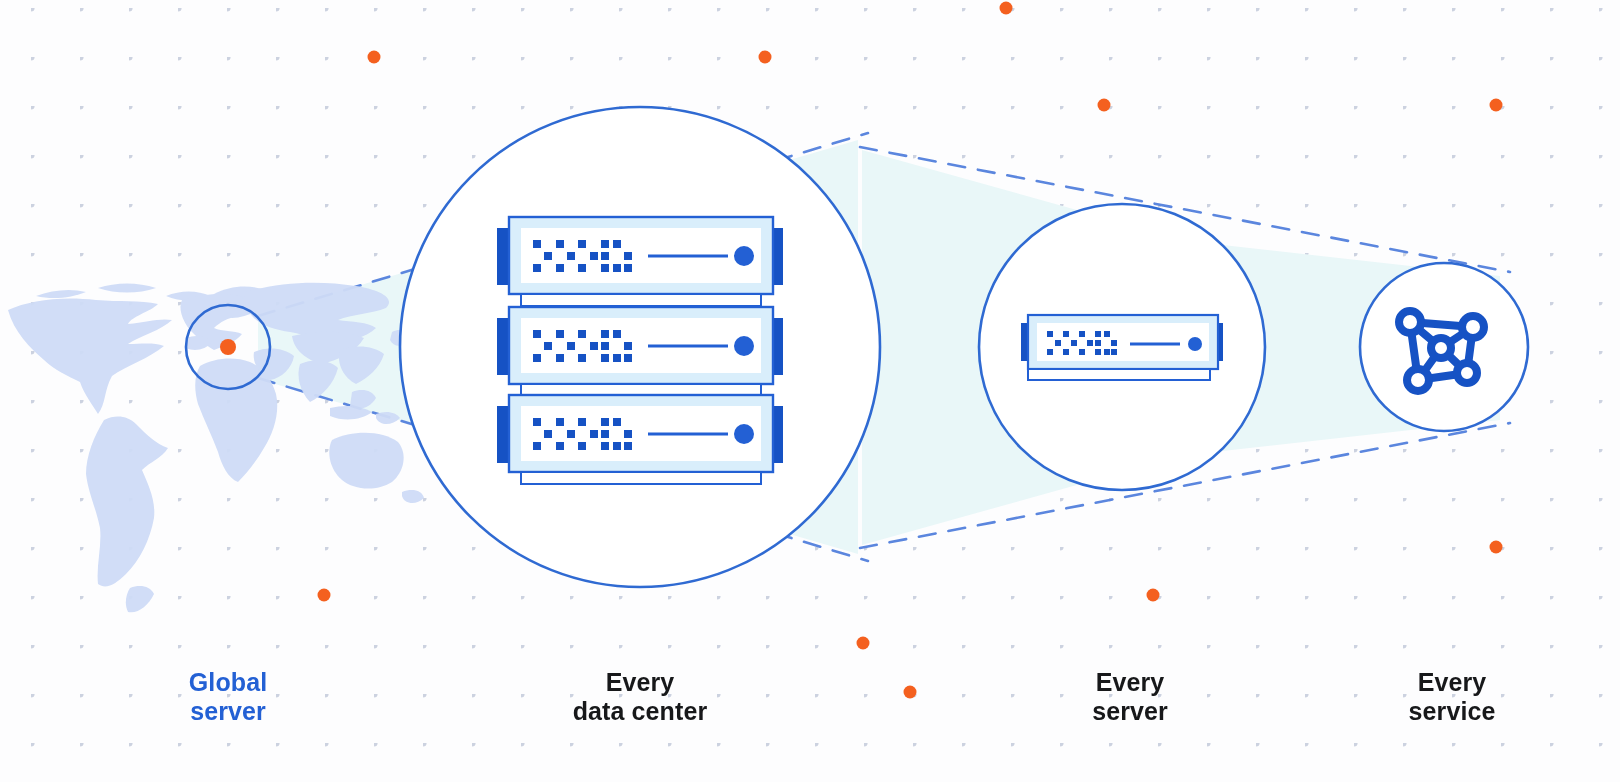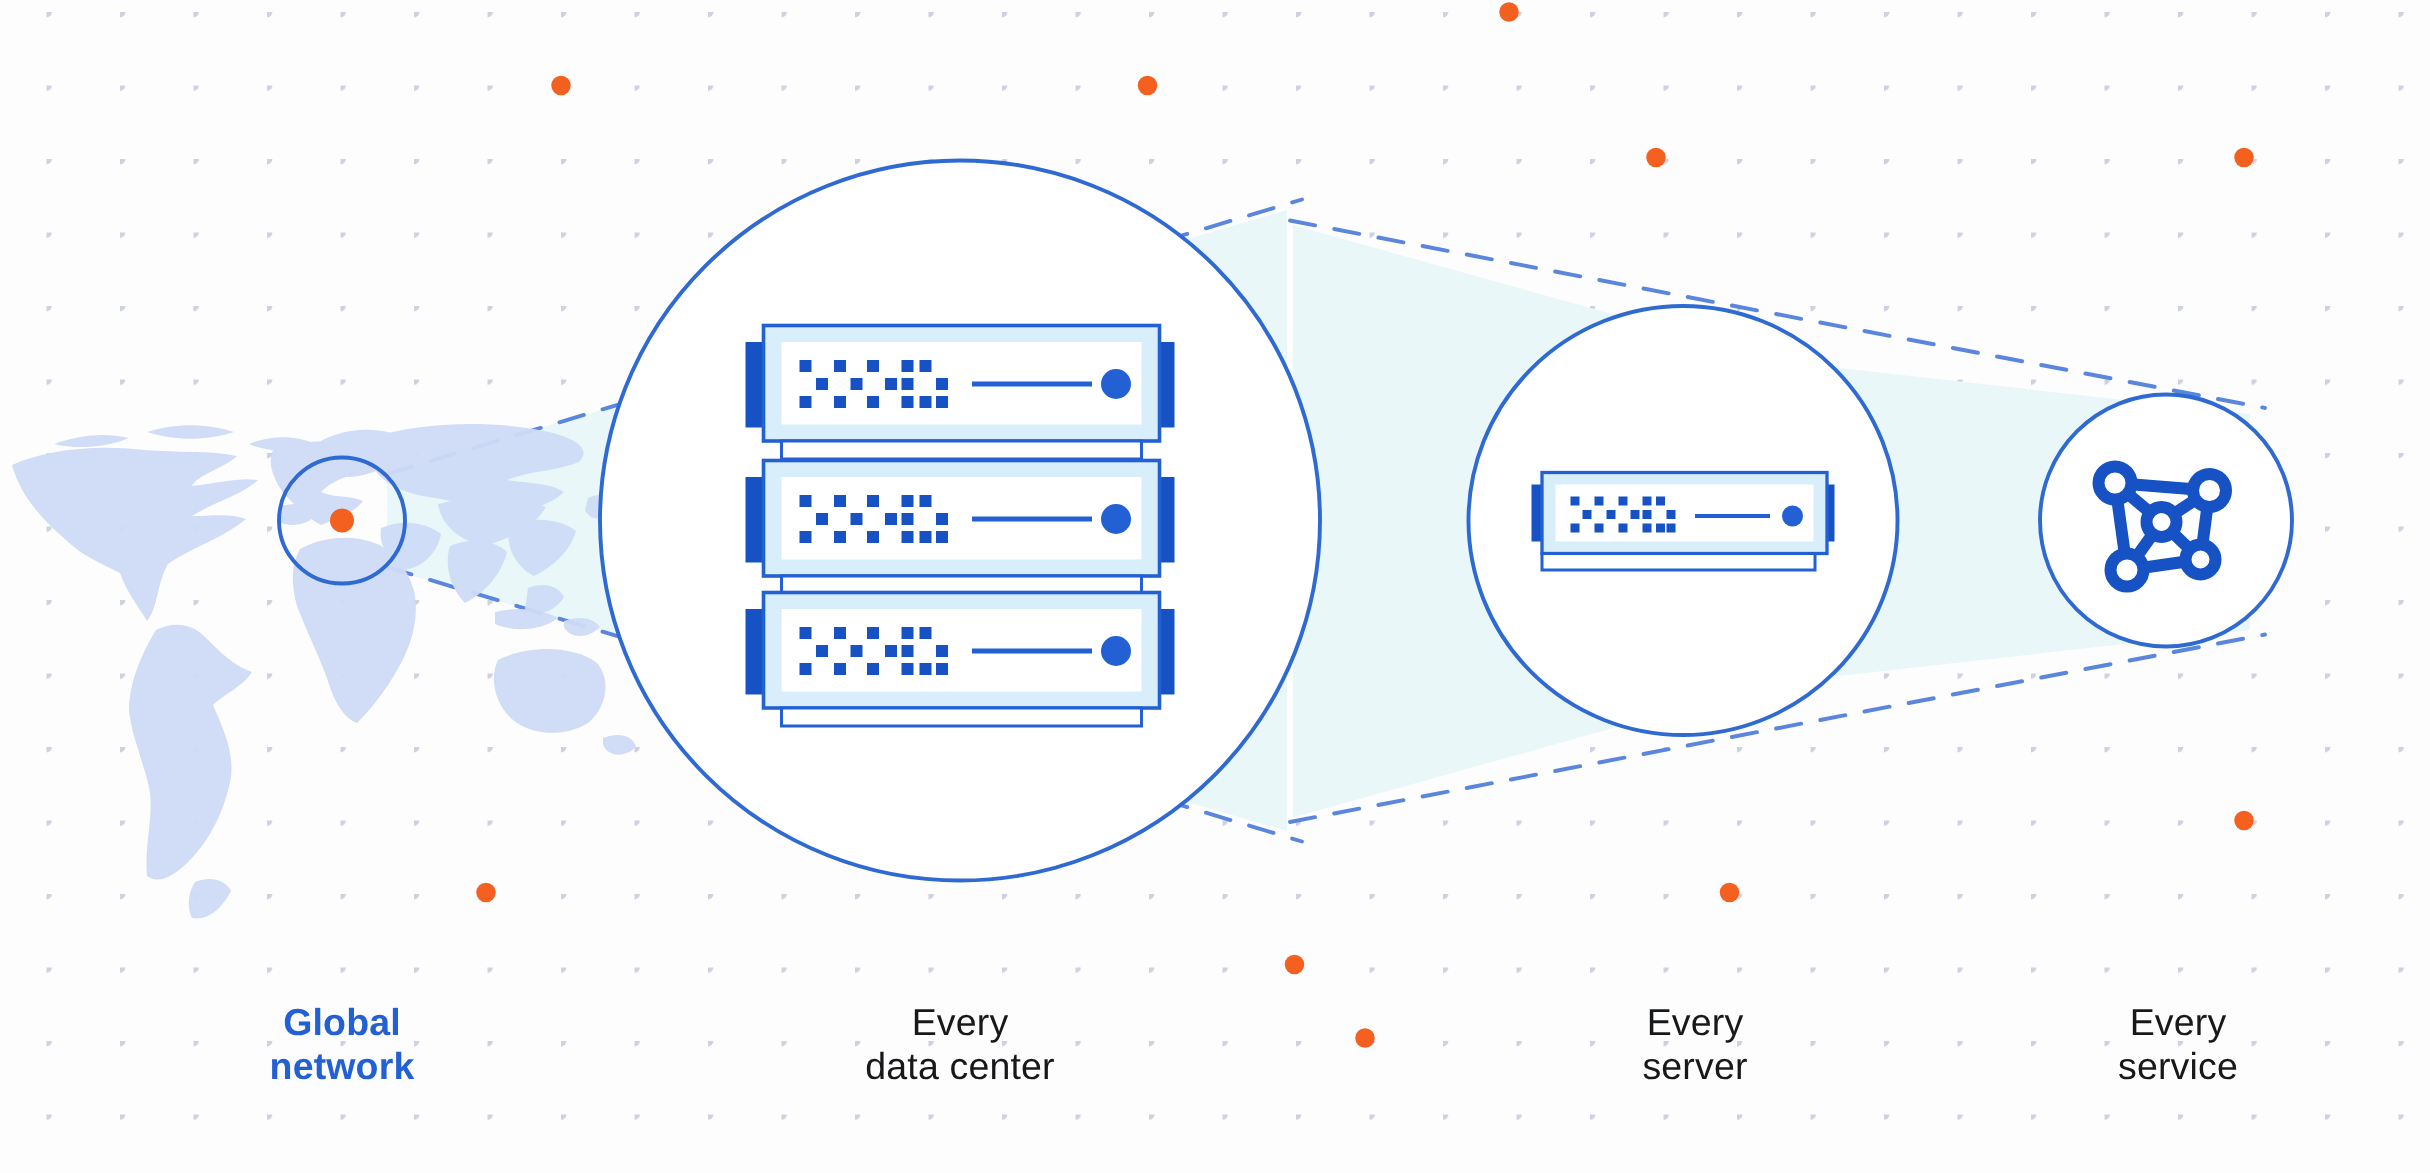--- a/index.html
+++ b/index.html
@@ -28,21 +28,21 @@
     position: absolute;
     text-align: center;
     font-size: 25px;
     line-height: 1.16;
     font-weight: 400;
     letter-spacing: 0.1px;
     white-space: pre-line;
     color: #1d1d1f;
   }
   .label.accent { color: #2360d4; font-weight: 700; }
-  .label.strong { font-weight: 400; color: #17181a; }
+  .label.strong { font-weight: 700; color: #17181a; }
 </style>
 </head>
 <body>
 
 <div id="stage">
 
   <svg class="layer" viewBox="0 0 1620 782" xmlns="http://www.w3.org/2000/svg">
     <defs>
       <pattern id="dotgrid" x="227" y="8" width="49" height="49" patternUnits="userSpaceOnUse">
         <circle cx="0" cy="0" r="3.6" fill="#ccd2e0"></circle>
@@ -283,21 +283,21 @@
       <circle cx="1496" cy="105" r="6.5"></circle>
       <circle cx="1496" cy="547" r="6.5"></circle>
       <circle cx="324" cy="595" r="6.5"></circle>
       <circle cx="1153" cy="595" r="6.5"></circle>
       <circle cx="863" cy="643" r="6.5"></circle>
       <circle cx="910" cy="692" r="6.5"></circle>
     </g>
   </svg>
 
   <div class="label accent" style="left:128px; top:668px; width:200px;">Global
-network</div>
+server</div>
 
   <div class="label strong" style="left:540px; top:668px; width:200px;">Every
 data center</div>
 
   <div class="label strong" style="left:1030px; top:668px; width:200px;">Every
 server</div>
 
   <div class="label strong" style="left:1352px; top:668px; width:200px;">Every
 service</div>
 

